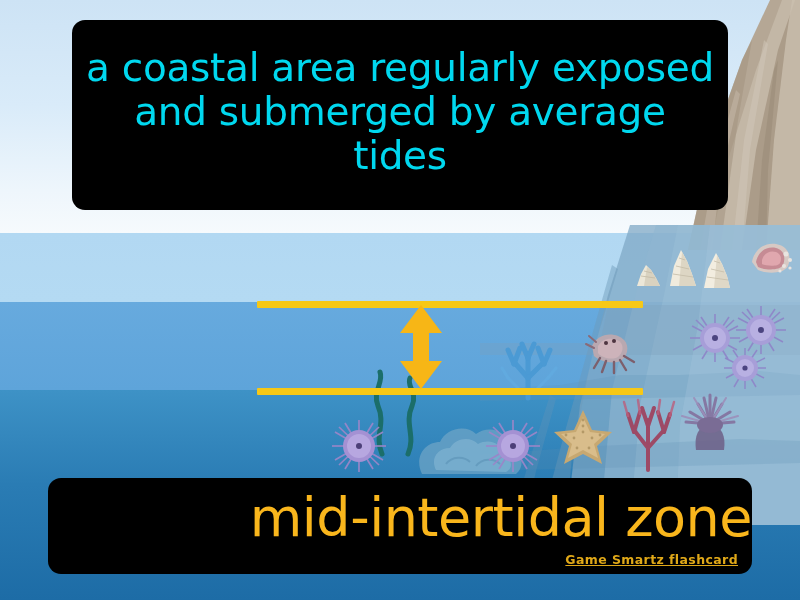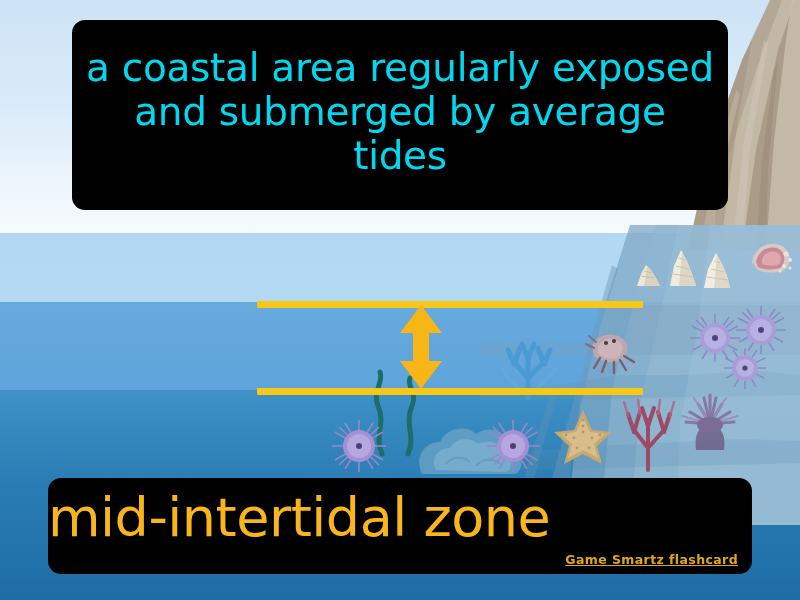--- a/index.html
+++ b/index.html
@@ -114,21 +114,21 @@
     left: 48px; top: 478px;
     width: 704px; height: 96px;
     background: #000000;
     border-radius: 13px;
     box-sizing: border-box;
   }
   .term-text {
     position: absolute;
     left: 0; top: 3px;
     width: 704px;
-    text-align: left;
+    text-align: right;
     color: #f9b61c;
     font-size: 54px;
     line-height: 1.0;
     font-weight: 400;
     letter-spacing: -0.5px;
     padding-top: 10px;
     font-family: "DejaVu Sans", sans-serif;
   }
   .watermark {
     position: absolute;

